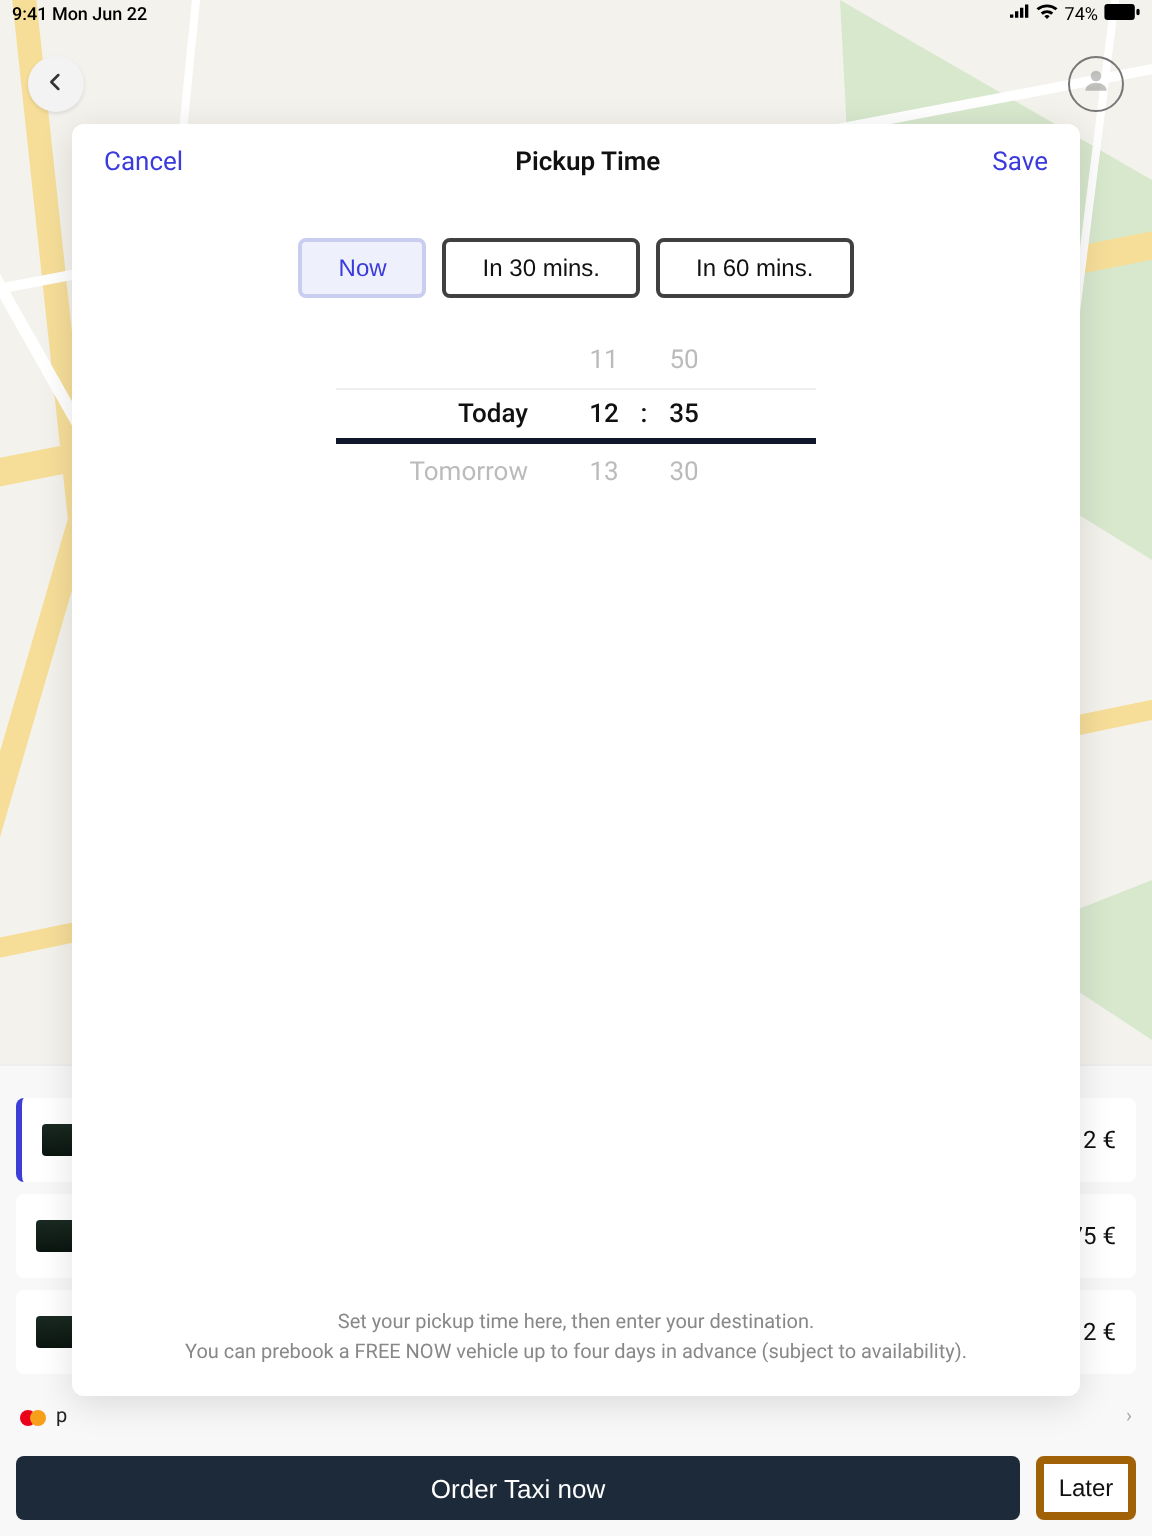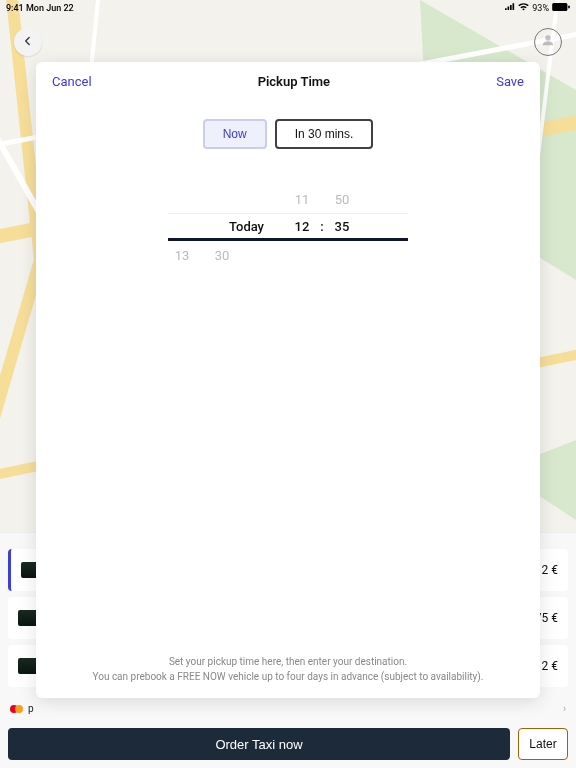--- a/index.html
+++ b/index.html
@@ -23,29 +23,29 @@
   .ride-spacer { flex: 1; }
   .ride-price { font-size: 12px; color: #111; }
   .pay-row { display: flex; align-items: center; padding: 0 10px 6px; font-size: 10px; color: #222; gap: 4px; }
   .mc { width: 14px; height: 10px; position: relative; }
   .mc::before,.mc::after { content: ""; position: absolute; top: 1px; width: 8px; height: 8px; border-radius: 50%; }
   .mc::before { left: 0; background: #eb001b; }
   .mc::after { left: 5px; background: #f79e1b; }
   .chev { margin-left: auto; color: #aaa; }
   .footer { display: flex; padding: 8px; gap: 8px; }
   .order-btn { flex: 1; background: #1c2a3a; color: #fff; border: none; border-radius: 4px; height: 32px; font-size: 13px; font-weight: 500; }
-  .later-btn { width: 50px; background: #fff; border: 1px solid #a16207; border-radius: 4px; height: 32px; font-size: 12px; color: #111; }
+  .later-btn { width: 50px; background: #fff; border: 4px solid #a16207; border-radius: 4px; height: 32px; font-size: 12px; color: #111; }
   .modal { position: absolute; top: 62px; left: 36px; right: 36px; bottom: 70px; background: #fff; border-radius: 6px; box-shadow: 0 4px 18px rgba(0,0,0,.12); display: flex; flex-direction: column; }
   .modal-header { display: flex; align-items: center; justify-content: space-between; padding: 12px 16px; }
   .modal-header .link { color: #3a3add; font-size: 13px; }
   .modal-title { font-size: 13px; font-weight: 600; color: #111; }
   .quick-row { display: flex; justify-content: center; gap: 8px; margin-top: 18px; }
   .quick-btn { height: 30px; padding: 0 18px; border-radius: 4px; font-size: 12px; border: 2px solid #404040; background: #fff; color: #111; }
   .quick-btn.active { background: #eef0fb; border-color: #c9cdf0; color: #3a3add; font-weight: 500; }
-  .picker { margin: 36px auto 0; width: 240px; font-size: 13px; }
+  .picker { margin: 17px auto 0; width: 240px; font-size: 13px; }
   .picker-row { display: flex; align-items: center; height: 28px; }
   .picker-row.mid { border-top: 1px solid #eee; border-bottom: 3px solid #0f172a; color: #111; font-weight: 500; }
   .picker-row.fade { color: #bbb; }
   .picker .day { width: 120px; text-align: right; padding-right: 24px; }
   .picker .h { width: 28px; text-align: center; }
   .picker .sep { width: 12px; text-align: center; }
   .picker .m { width: 28px; text-align: center; }
   .modal-footer { margin-top: auto; text-align: center; font-size: 10px; color: #888; padding: 0 20px 14px; line-height: 1.5; }
 </style>
 </head>
@@ -73,21 +73,21 @@
       <span>
         <svg width="10" height="8" viewBox="0 0 12 9">
             <path d="M0 8h2V6H0zm3 0h2V4H3zm3 0h2V2H6zm3 0h2V0H9z" fill="#000"></path>
           </svg>
       </span>
       <span>
         <svg width="11" height="8" viewBox="0 0 14 10">
             <path d="M7 9.5L8.7 7.7a2.5 2.5 0 00-3.4 0L7 9.5zm-4-4.2l1.3 1.4a4.5 4.5 0 015.4 0l1.3-1.4a6.5 6.5 0 00-8 0zM.3 2.6l1.3 1.3a8.5 8.5 0 0110.8 0l1.3-1.3a10.5 10.5 0 00-13.4 0z" fill="#000"></path>
           </svg>
       </span>
-      <span>93%</span>
+      <span>74%</span>
       <span>
         <svg width="18" height="8" viewBox="0 0 22 10">
             <rect x="0" y="0" width="19" height="10" rx="2" fill="#000"></rect>
             <rect x="20" y="3" width="2" height="4" rx="1" fill="#000"></rect>
           </svg>
       </span>
     </span>
   </div>
 
   <div class="back-btn">
@@ -141,36 +141,38 @@
   <div class="modal">
     <div class="modal-header">
       <span class="link">Cancel</span>
       <span class="modal-title">Pickup Time</span>
       <span class="link">Save</span>
     </div>
 
     <div class="quick-row">
       <button class="quick-btn active">Now</button>
       <button class="quick-btn">In 30 mins.</button>
+      <button class="quick-btn">In 60 mins.</button>
     </div>
 
     <div class="picker">
       <div class="picker-row fade">
         <span class="day"></span>
         <span class="h">11</span>
         <span class="sep"></span>
         <span class="m">50</span>
       </div>
       <div class="picker-row mid">
         <span class="day">Today</span>
         <span class="h">12</span>
         <span class="sep">:</span>
         <span class="m">35</span>
       </div>
       <div class="picker-row fade">
+        <span class="day">Tomorrow</span>
         <span class="h">13</span>
         <span class="sep"></span>
         <span class="m">30</span>
       </div>
     </div>
 
     <div class="modal-footer">
       <div>Set your pickup time here, then enter your destination.</div>
       <div>You can prebook a FREE NOW vehicle up to four days in advance (subject to availability).</div>
     </div>

